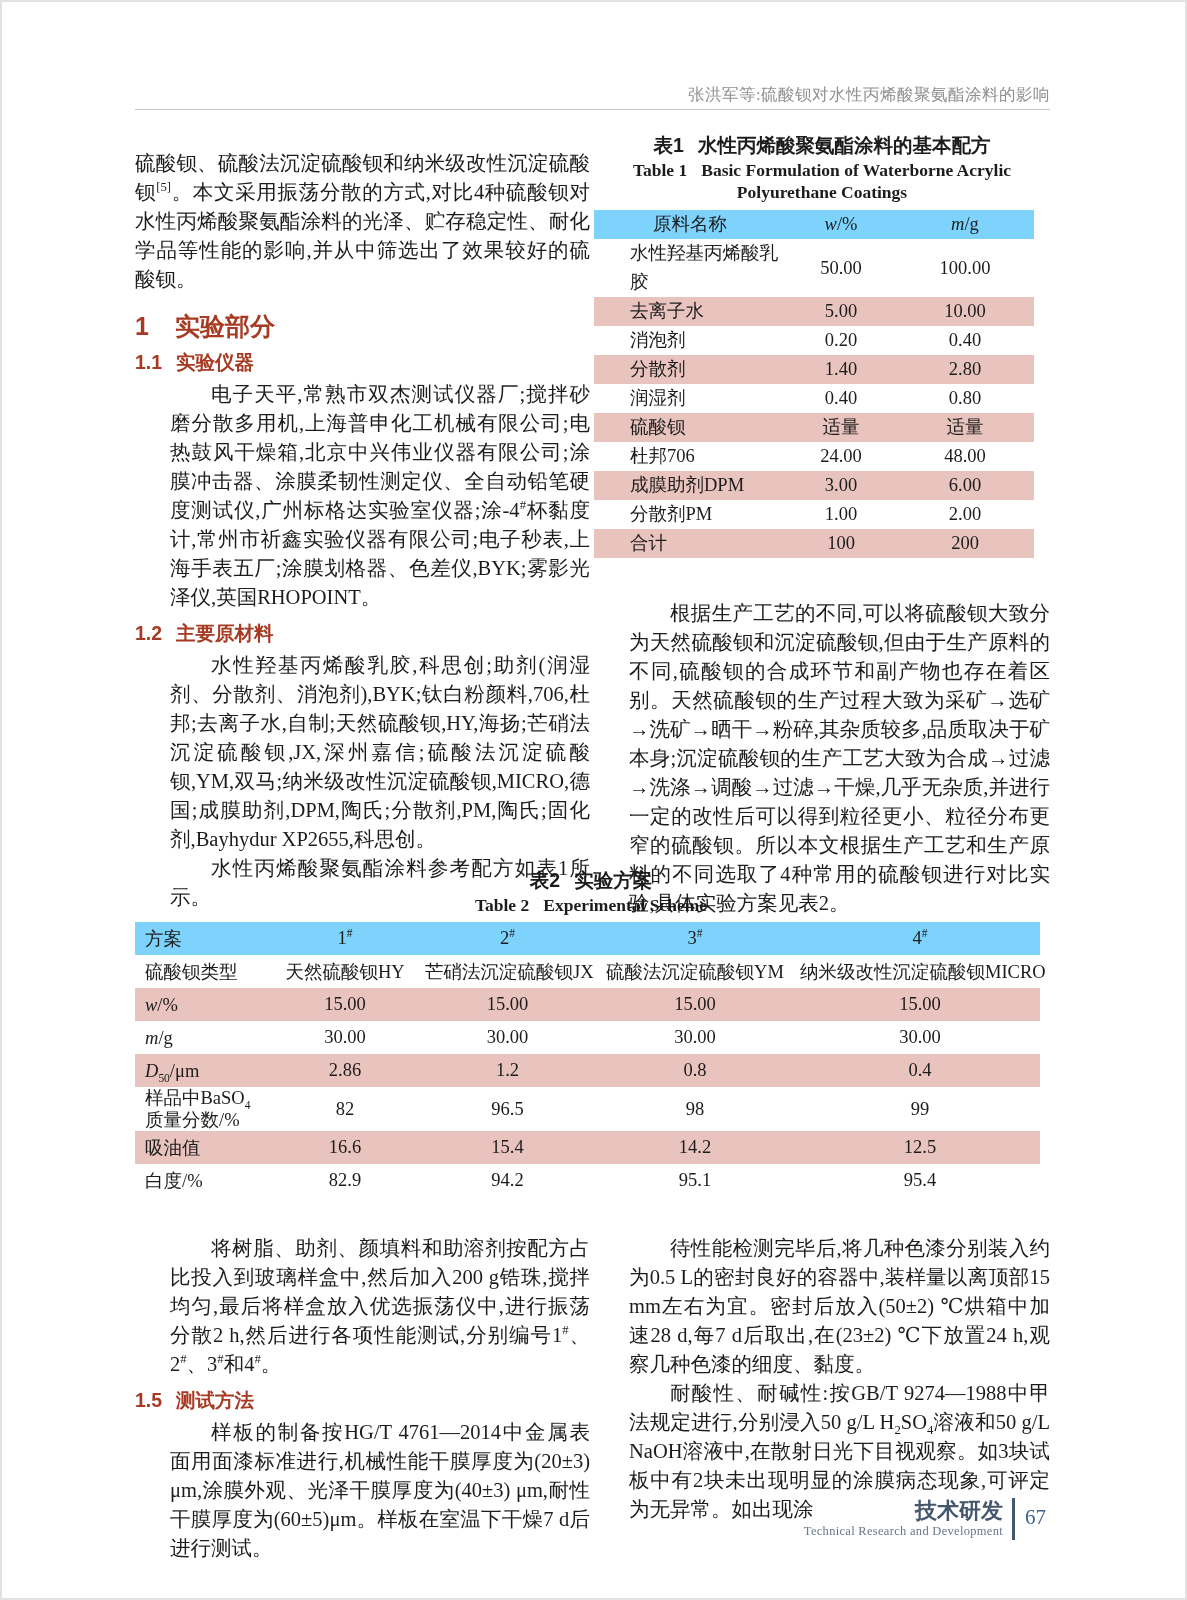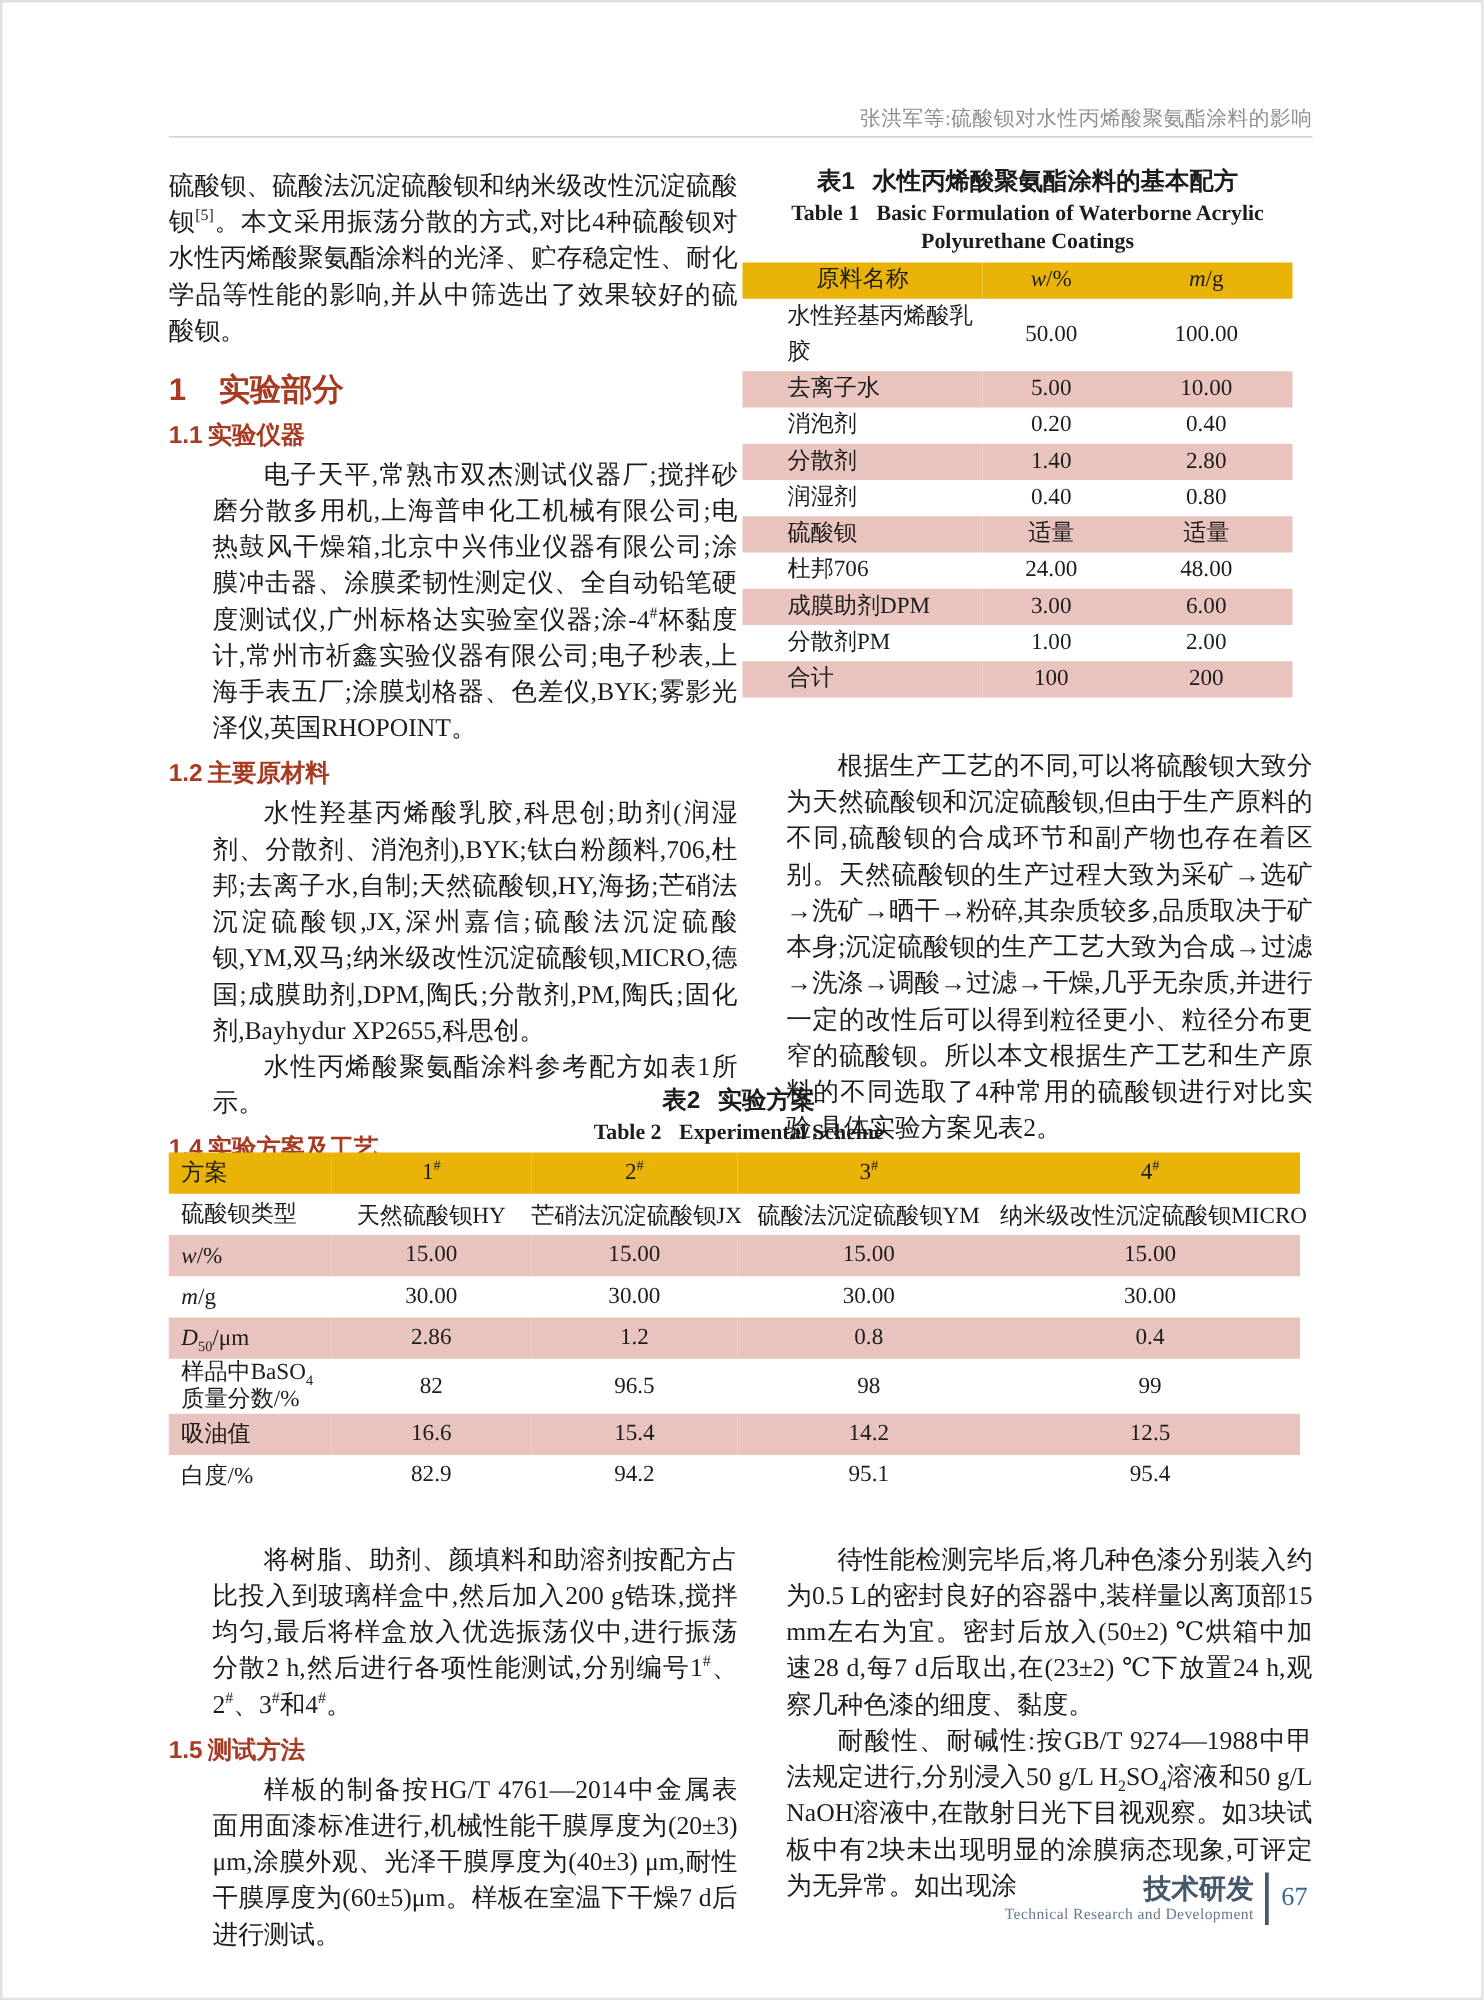--- a/index.html
+++ b/index.html
@@ -21,53 +21,53 @@
     letter-spacing:.5px;
   }
   .header-rule{
     position:absolute;top:107px;left:133px;width:915px;height:1px;
     background:#c9c9c9;
   }
   
   .col{position:absolute;width:456px;font-size:20.5px;line-height:29px;text-align:justify;}
   .col p{margin:0;}
   .col p.indent{text-indent:2em;margin-left:35px;}
-  .col-tl{top:133px;left:133px;width:455px;}
+  .col-tl{top:147px;left:133px;width:455px;}
   .col-tr{top:131px;left:592px;}
   .col-bl{top:1232px;left:133px;width:455px;}
   .col-br{top:1232px;left:592px;}
   
   .h1{
     font-family:"Liberation Sans","DejaVu Sans",sans-serif;
     color:#a63a22;font-weight:bold;font-size:25px;line-height:30px;
     margin:17px 0 9px 0;text-align:left;
   }
   .h1 .sec-num{margin-right:26px;}
   .h2{
     font-family:"Liberation Sans","DejaVu Sans",sans-serif;
     color:#a63a22;font-weight:bold;font-size:19.5px;line-height:24px;
     margin:9px 0 6px 0;text-align:left;
   }
-  .h2 .sec-num{margin-right:4px;}
+  .h2 .sec-num{margin-right:14px;}
   sup{font-size:62%;vertical-align:super;line-height:0;}
   sub{font-size:62%;vertical-align:sub;line-height:0;}
   
   .tbl-title-zh{
     font-family:"Liberation Sans","DejaVu Sans",sans-serif;
     font-weight:bold;font-size:19.5px;line-height:24px;text-align:center;
   }
   .tbl-title-en{
     font-family:"Liberation Serif","DejaVu Serif",serif;
     font-weight:bold;font-size:17.5px;line-height:22px;text-align:center;
     margin-top:2px;
   }
   .tbl-label{margin-right:14px;}
   table{border-collapse:collapse;table-layout:fixed;margin-top:7px;}
   th,td{font-weight:normal;padding:0;}
-  thead tr{background:#eab308;}
+  thead tr{background:#7dd3fc;}
   tbody tr:nth-child(even){background:#e9c4be;}
   
   #table1{width:440px;font-size:18.5px;}
   #table1 th,#table1 td{height:28px;text-align:center;}
   #table1 th:first-child{text-align:center;}
   #table1 td:first-child{text-align:left;padding-left:36px;}
   #table1 col.c1{width:192px;} #table1 col.c2{width:110px;} #table1 col.c3{width:138px;}
   
   .table2-block{position:absolute;top:866px;left:133px;width:912px;}
   #table2{width:905px;font-size:18.5px;margin-top:6px;}

